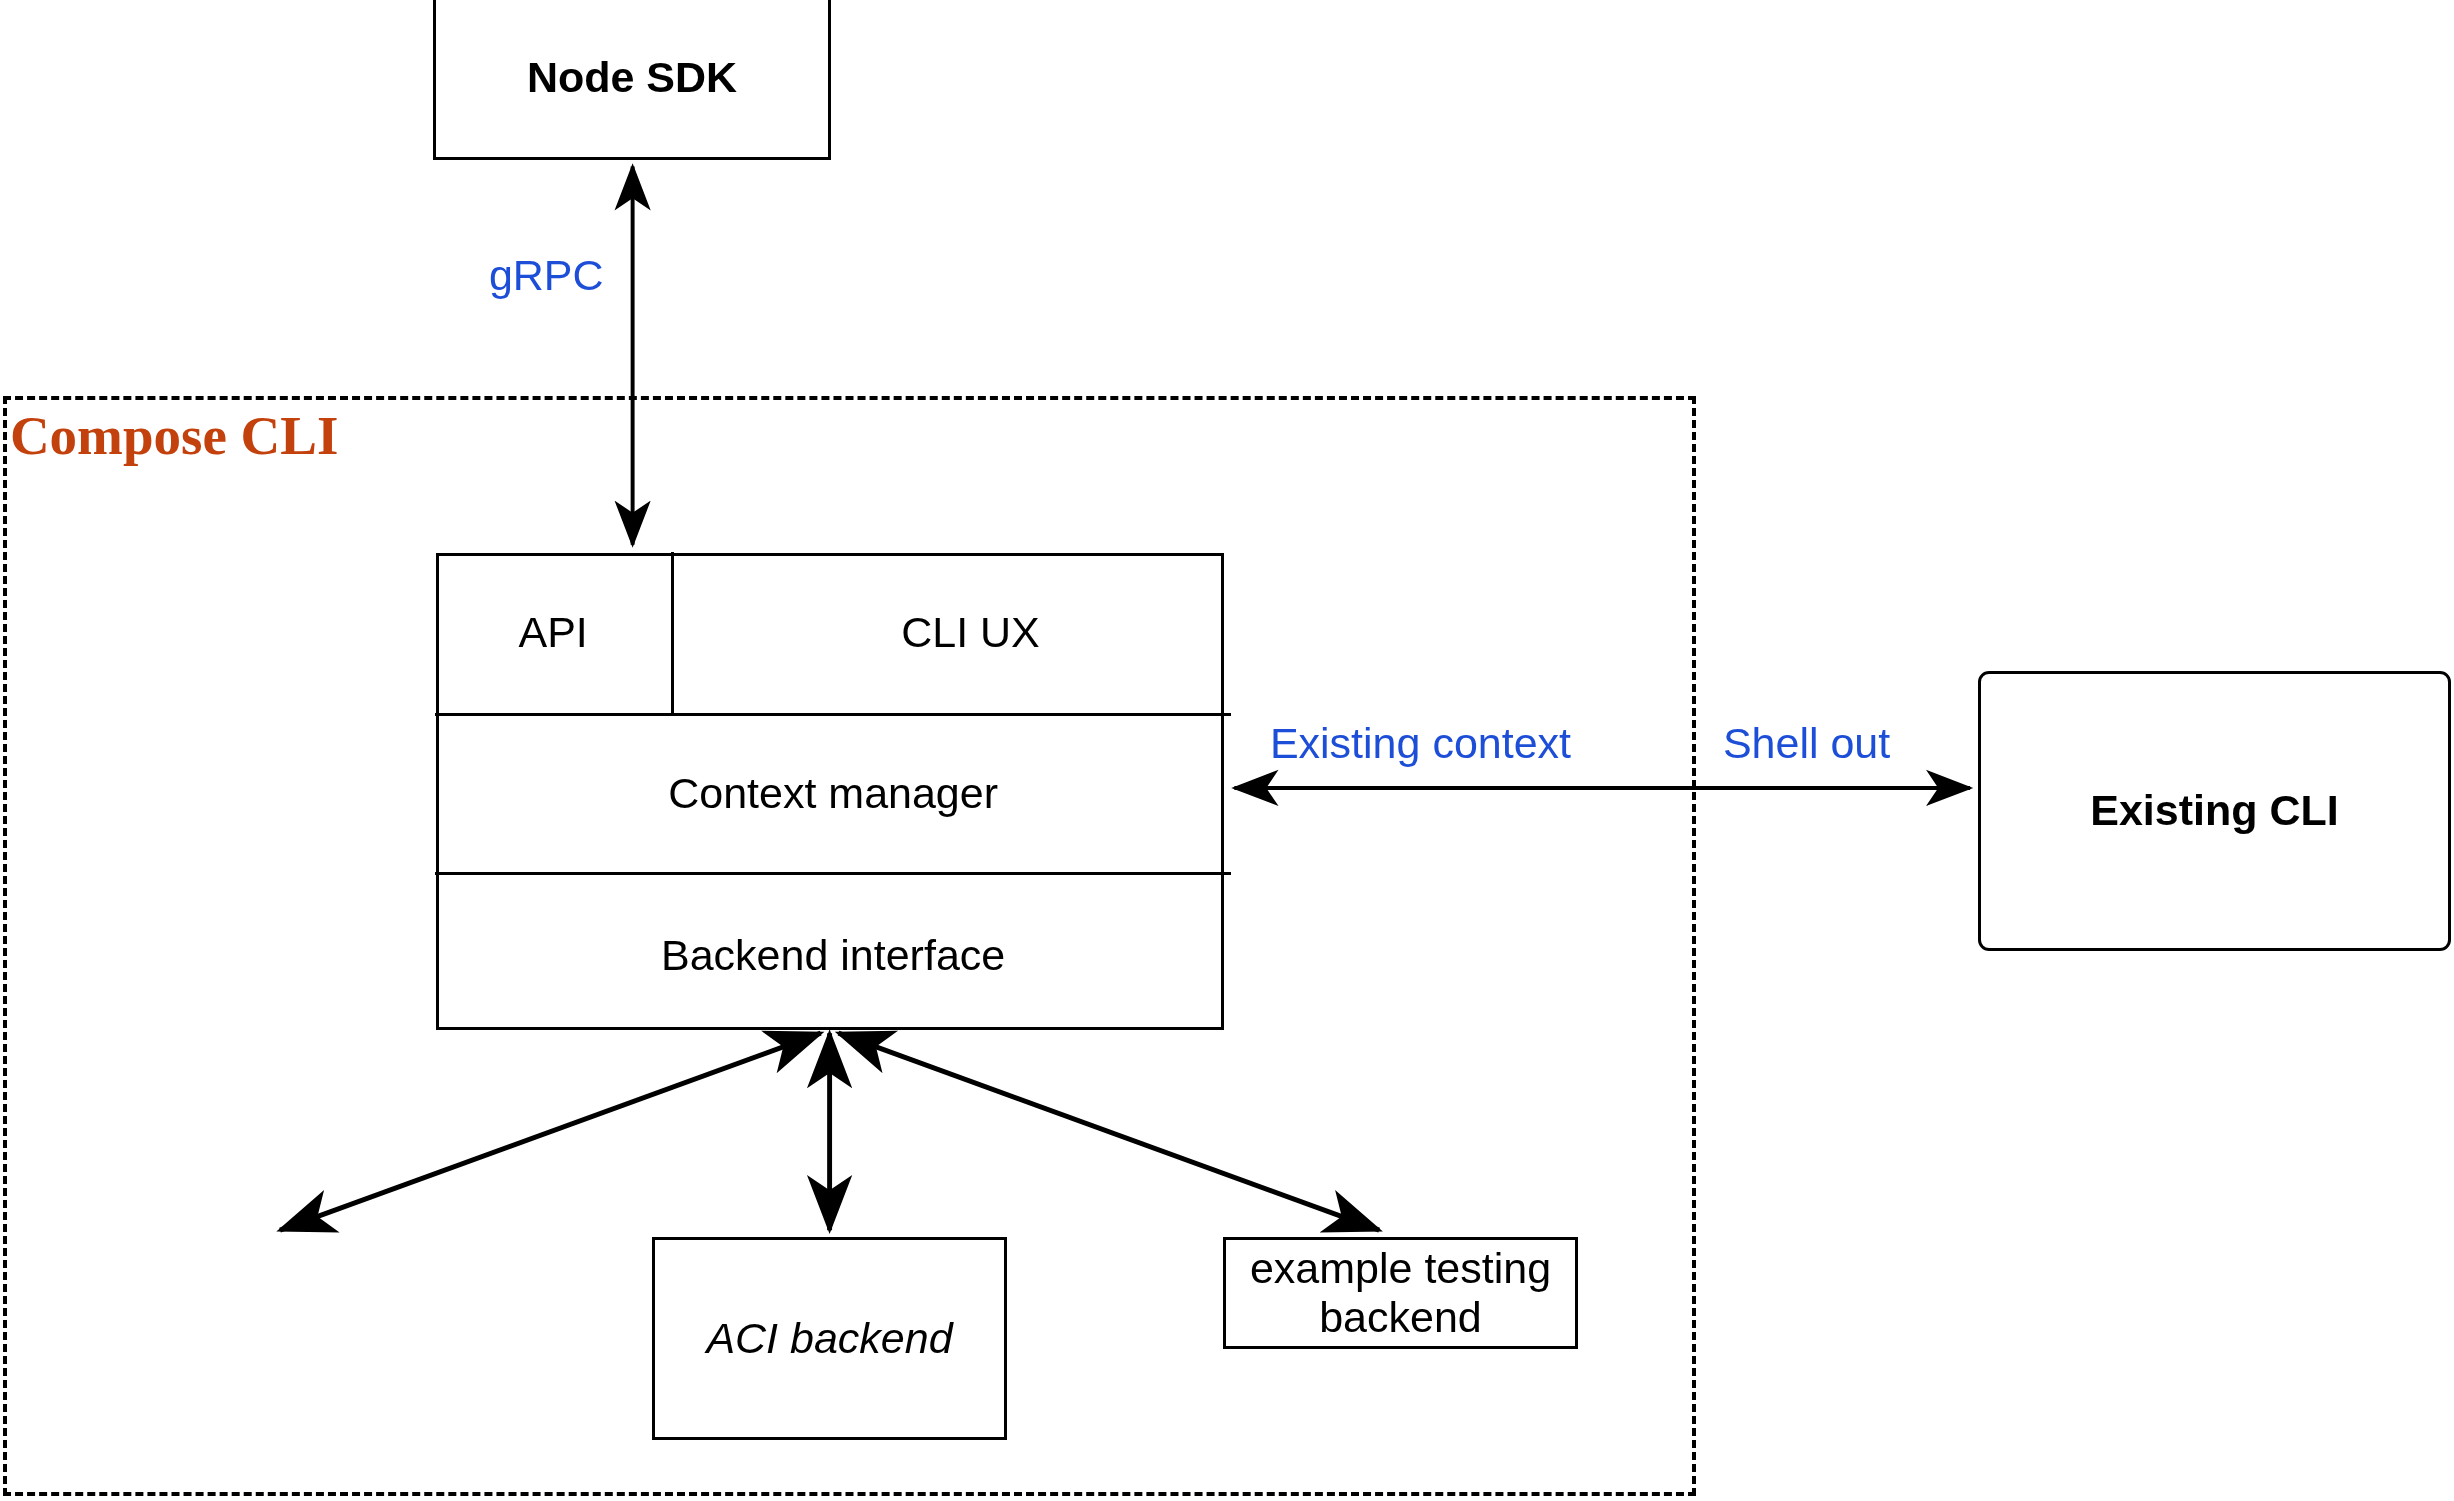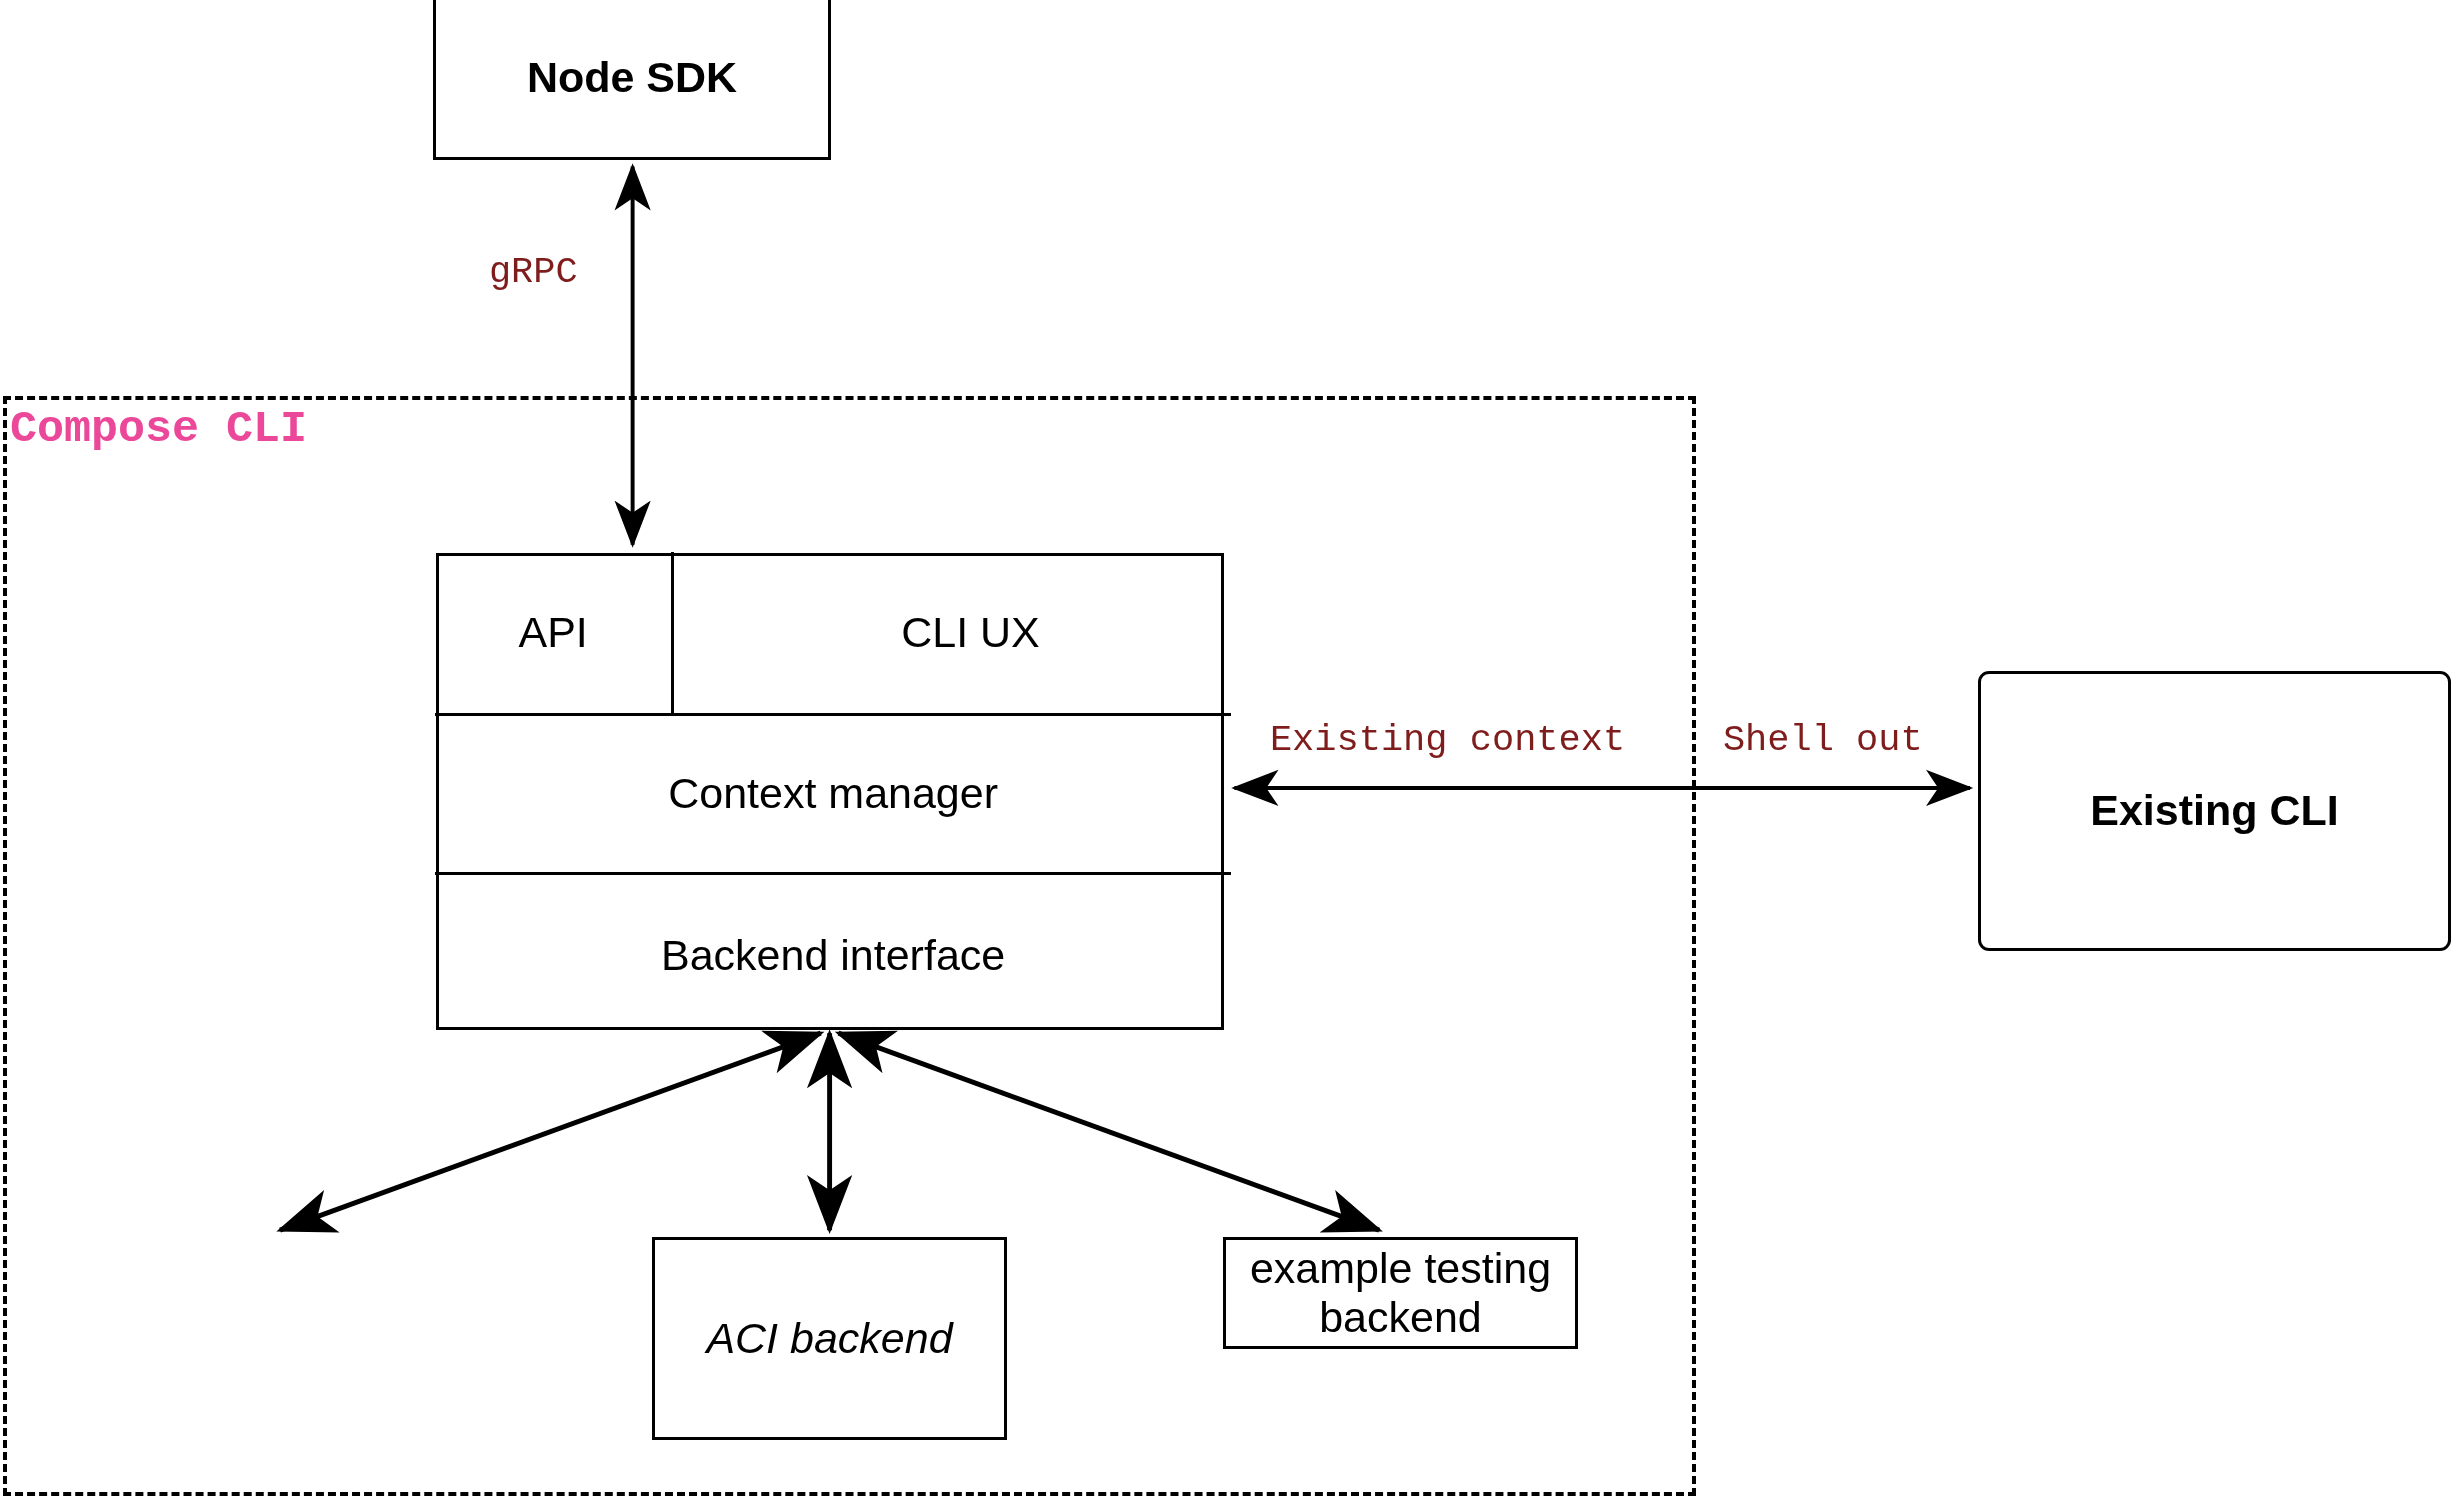--- a/index.html
+++ b/index.html
@@ -46,33 +46,33 @@
     justify-content: center;
     text-align: center;
     color: #000000;
     font-size: 43px;
     font-family: "Liberation Sans", sans-serif;
     background: transparent;
     user-select: none;
   }
   .edge-label {
     position: absolute;
-    color: #7f1d1d;
-    font-family: Liberation Mono, monospace;
-    font-size: 37px;
+    color: #1d4ed8;
+    font-family: Liberation Sans, sans-serif;
+    font-size: 43px;
     white-space: nowrap;
     background: #ffffff;
     padding: 0 3.9px;
     user-select: none;
   }
   .group-label {
     position: absolute;
-    color: #ec4899;
-    font-family: Liberation Mono, monospace;
-    font-size: 45px;
+    color: #c2410c;
+    font-family: Liberation Serif, serif;
+    font-size: 55px;
     font-weight: bold;
     white-space: nowrap;
     background: #ffffff;
     padding: 0 2px;
     user-select: none;
   }
   .group-frame {
     position: absolute;
     box-sizing: border-box;
     border: 4.9px dashed #000000;

